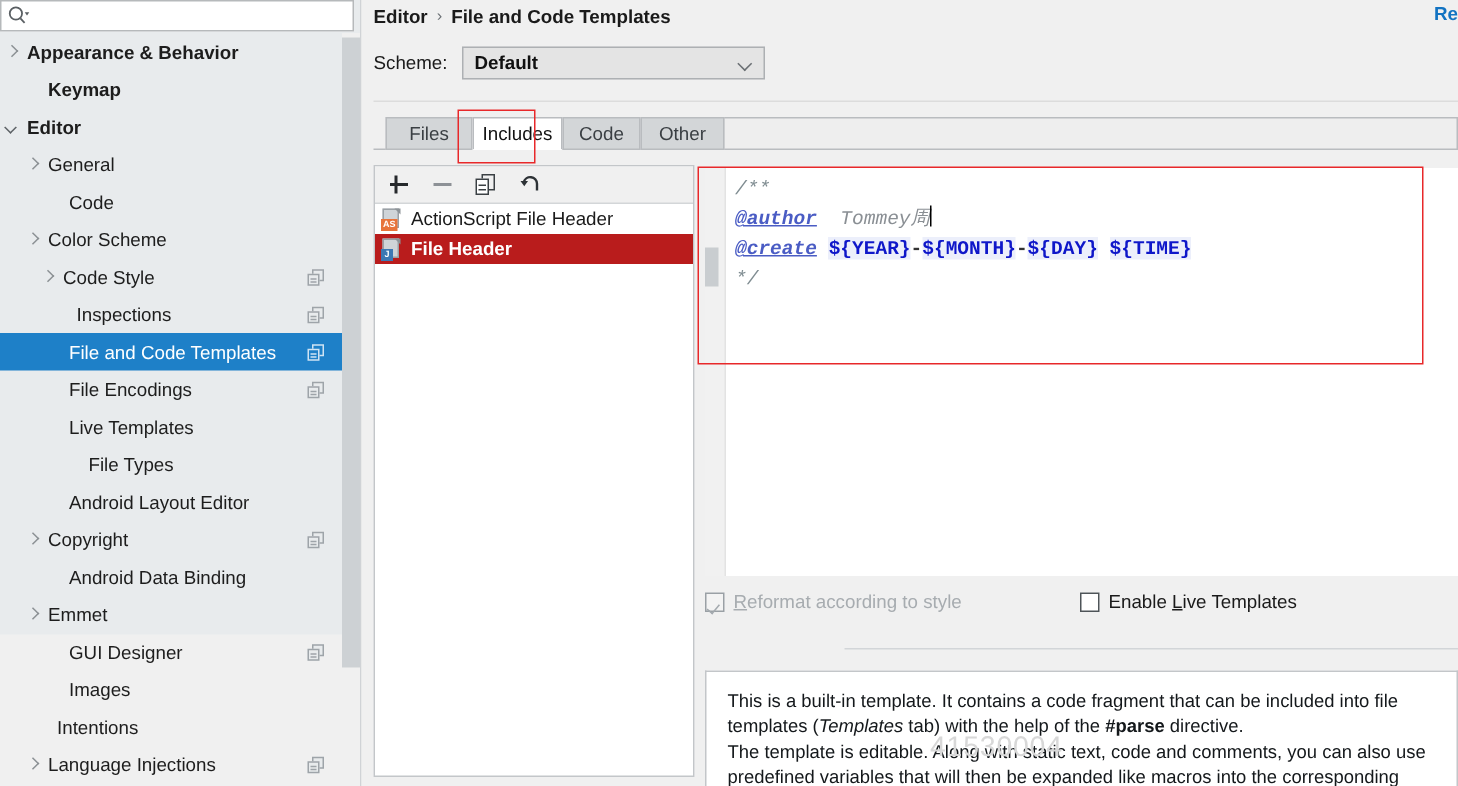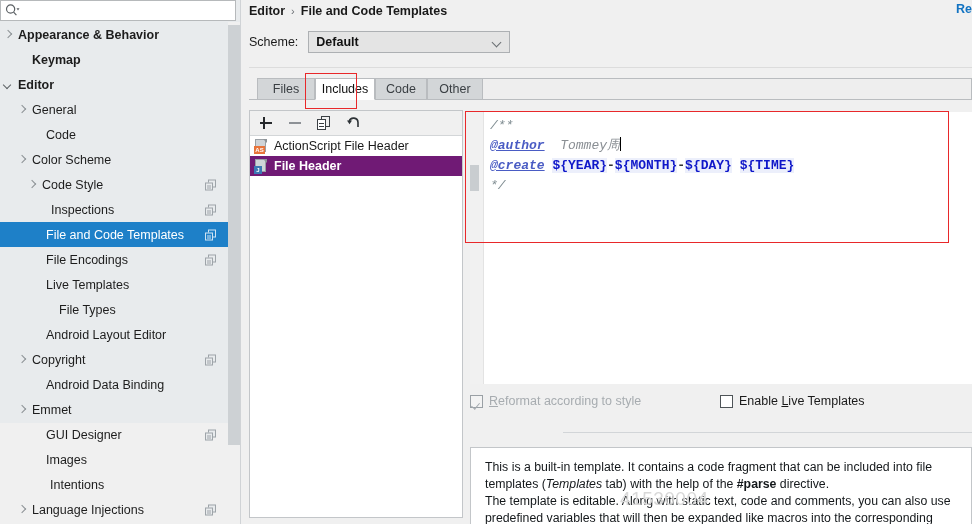--- a/index.html
+++ b/index.html
@@ -286,21 +286,21 @@
 
   .list-row {
     height: 20px;
     display: flex; align-items: center;
     padding-left: 4px;
     font-size: 12.5px;
     color: #1a1a1a;
     white-space: nowrap;
   }
   .list-row.sel {
-    background: #701a75;
+    background: #b91c1c;
     color: #ffffff;
     font-weight: bold;
   }
   .file-icon {
     position: relative;
     width: 14px; height: 15px;
     flex: 0 0 14px;
     margin-right: 6px;
   }
   .file-icon .page {
@@ -584,21 +584,21 @@
             <i class="back"></i>
             <i class="front"></i>
             <i class="l1"></i>
             <i class="l2"></i>
           </span>
         </div>
         <div class="tree-item" style="padding-left: 32px;">
           <span class="arrow"></span>
           <span class="tree-label">Images</span>
         </div>
-        <div class="tree-item" style="padding-left: 36px;">
+        <div class="tree-item" style="padding-left: 24px;">
           <span class="arrow"></span>
           <span class="tree-label">Intentions</span>
         </div>
         <div class="tree-item" style="padding-left: 18px;">
           <span class="arrow right"></span>
           <span class="tree-label">Language Injections</span>
           <span class="copy-icon">
             <i class="back"></i>
             <i class="front"></i>
             <i class="l1"></i>

